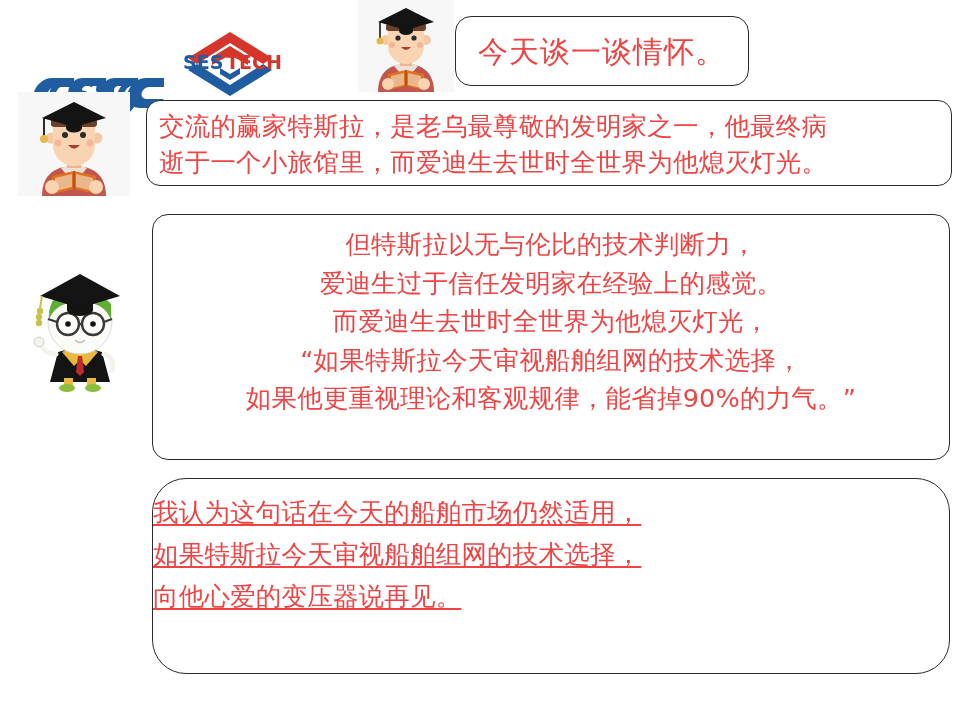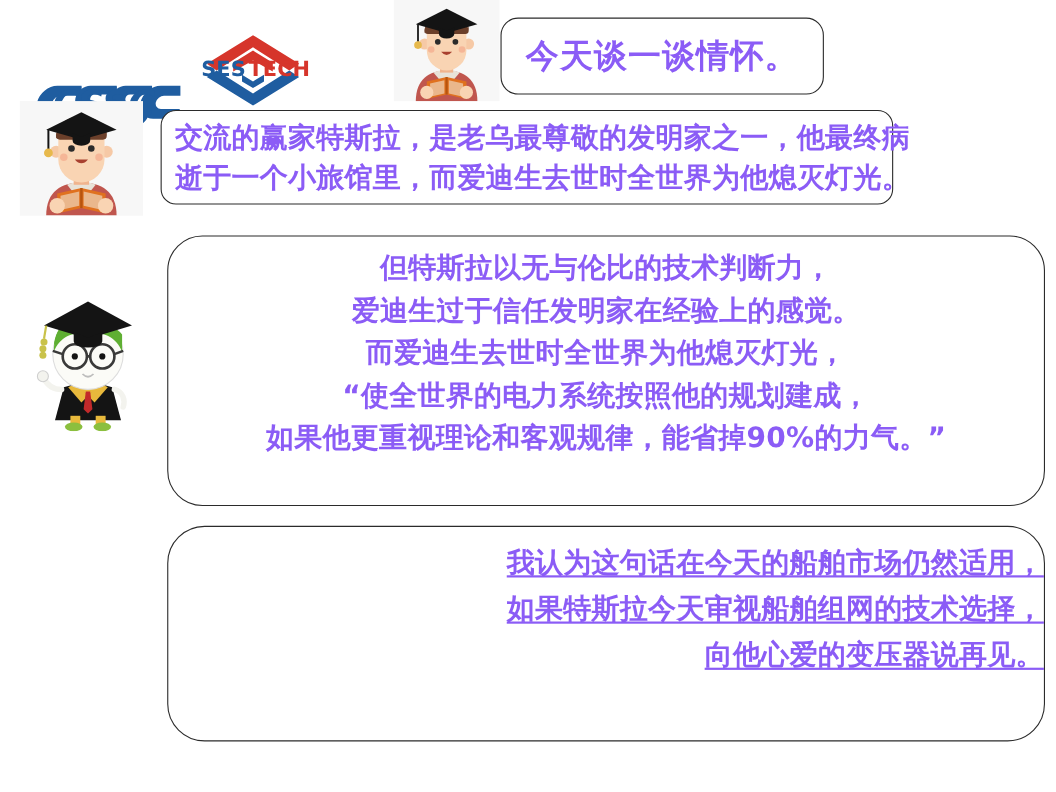--- a/index.html
+++ b/index.html
@@ -57,68 +57,68 @@
     width: 124px; height: 136px;
   }
   .avatar svg, .avatar-green svg { display: block; width: 100%; height: 100%; }
 
   
   .box {
     position: absolute;
     background: #ffffff;
     border: 1.3px solid #2b2b2b;
     box-sizing: border-box;
-    color: #8b5cf6;
-    font-weight: bold;
+    color: #ef4444;
+    font-weight: normal;
   }
   #box-title {
     left: 455px; top: 16px;
     width: 294px; height: 70px;
     border-radius: 16px;
     display: flex;
     align-items: center;
     justify-content: center;
   }
   #box-title .line {
     font-size: 30px;
     letter-spacing: 1px;
     line-height: 1.1;
   }
   #box-intro {
     left: 146px; top: 100px;
-    width: 666px; height: 86px;
+    width: 806px; height: 86px;
     border-radius: 14px;
     padding: 7px 12px 0 12px;
     text-align: left;
   }
   #box-intro .line {
     font-size: 25.5px;
     line-height: 36px;
     letter-spacing: 0.2px;
     white-space: nowrap;
   }
   #box-quote {
     left: 152px; top: 214px;
     width: 798px; height: 246px;
-    border-radius: 32px;
+    border-radius: 16px;
     padding-top: 10px;
     text-align: center;
   }
   #box-quote .line {
     font-size: 25.5px;
     line-height: 38.5px;
     letter-spacing: 0.2px;
     white-space: nowrap;
   }
   #box-conclusion {
     left: 152px; top: 478px;
     width: 798px; height: 196px;
     border-radius: 34px;
     padding-top: 12px;
-    text-align: right;
+    text-align: left;
   }
   #box-conclusion .line {
     font-size: 25.5px;
     line-height: 42px;
     letter-spacing: 0.2px;
     white-space: nowrap;
     text-decoration: underline;
     text-underline-offset: 3px;
   }
 </style>
@@ -275,21 +275,21 @@
 
   <div class="box" id="box-intro">
     <div class="line">交流的赢家特斯拉，是老乌最尊敬的发明家之一，他最终病</div>
     <div class="line">逝于一个小旅馆里，而爱迪生去世时全世界为他熄灭灯光。</div>
   </div>
 
   <div class="box" id="box-quote">
     <div class="line">但特斯拉以无与伦比的技术判断力，</div>
     <div class="line">爱迪生过于信任发明家在经验上的感觉。</div>
     <div class="line">而爱迪生去世时全世界为他熄灭灯光，</div>
-    <div class="line">“使全世界的电力系统按照他的规划建成，</div>
+    <div class="line">“如果特斯拉今天审视船舶组网的技术选择，</div>
     <div class="line">如果他更重视理论和客观规律，能省掉90%的力气。”</div>
   </div>
 
   <div class="box" id="box-conclusion">
     <div class="line">我认为这句话在今天的船舶市场仍然适用，</div>
     <div class="line">如果特斯拉今天审视船舶组网的技术选择，</div>
     <div class="line">向他心爱的变压器说再见。</div>
   </div>
 
 </div>

